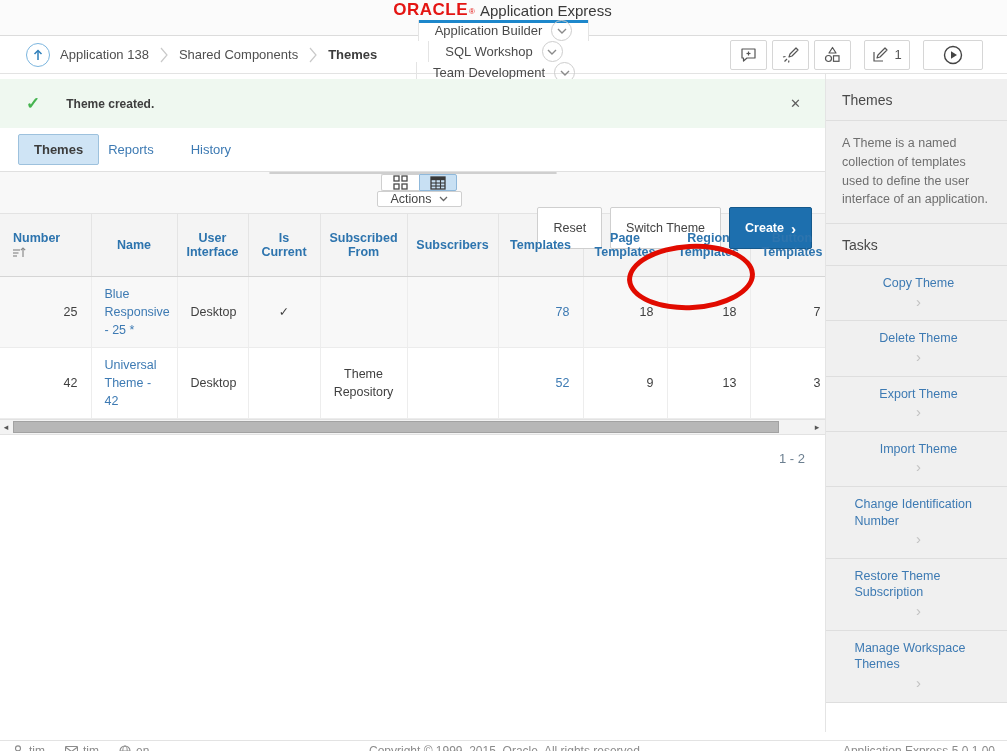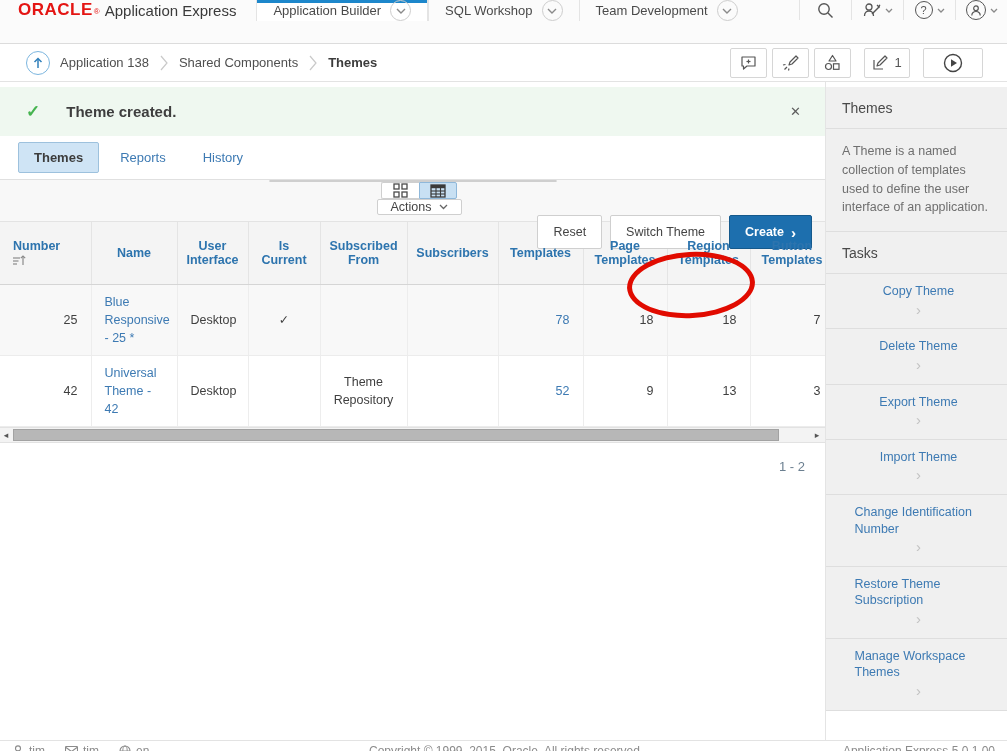--- a/index.html
+++ b/index.html
@@ -1,21 +1,21 @@
 <!DOCTYPE html>
 <html><head>
 <meta charset="utf-8">
 <style>
   * { margin:0; padding:0; box-sizing:border-box; }
   html,body { width:1007px; height:751px; overflow:hidden; background:#fff;
     font-family:"Liberation Sans", sans-serif; color:#3f3f3f; position:relative; }
 
   
-  .topbar { height:44px; background:#fbfbfb; border-bottom:1px solid #dcdcdc;
-    display:flex; align-items:flex-start; }
+  .topbar { height:36px; background:#fbfbfb; border-bottom:1px solid #dcdcdc;
+    display:flex; align-items:center;flex-direction:column; }
   .brand { display:flex; align-items:center; padding:0 20px 0 18px; }
   .brand .logo { color:#e41513; font-weight:bold; font-size:17px; letter-spacing:.5px; }
   .brand .reg { color:#e41513; font-size:8px; vertical-align:top; margin:2px 5px 0 1px; }
   .brand .product { color:#3a3a3a; font-size:15px; }
   .nav-tab { display:flex; align-items:center; gap:9px; padding:0 16px;
     border-left:1px solid #e4e4e4; font-size:13px; color:#4a4a4a; cursor:pointer; }
   .nav-tab.active { background:#fff; border-right:1px solid #e4e4e4;
     box-shadow: inset 0 3px 0 0 #1d87cb; }
   .chev-circle { width:21px; height:21px; border:1px solid #cdcdcd; border-radius:50%;
     display:flex; align-items:center; justify-content:center; color:#8a8a8a; }
@@ -45,31 +45,31 @@
 
   
   .content { display:flex; height:658px; }
   .main { width:825px; flex:none; position:relative; }
   .sidebar { width:182px; flex:none; border-left:1px solid #e4e4e4; background:#fff; }
 
   
   .banner { margin-top:5px; height:49px; background:#eff8f0; display:flex;
     align-items:center; padding:0 26px; position:relative; }
   .banner .check { color:#46b450; font-size:17px; font-weight:bold; }
-  .banner .msg { margin-left:26px; font-size:15px; font-weight:bold; color:#3e3e3e; }
+  .banner .msg { margin-left:26px; font-size:12px; font-weight:bold; color:#3e3e3e; }
   .banner .close { position:absolute; right:24px; color:#5d5d5d; font-size:13px; cursor:pointer; }
 
   
   .tabrow { height:44px; background:#fff; border-bottom:1px solid #e0e0e0;
     display:flex; align-items:center; padding-left:18px; }
   .page-tab { font-size:13px; color:#3d7ab3; cursor:pointer; }
   .page-tab.active { background:#cfe4f5; border:1px solid #9dc1dd; border-radius:2px;
     padding:7px 15px; color:#3c3c3c; font-weight:bold; }
   .page-tab + .page-tab { margin-left:37px; }
-  .page-tab.active + .page-tab { margin-left:21px; }
+  .page-tab.active + .page-tab { margin-left:9px; }
 
   
   .toolbar { height:42px; background:#f8f8f8; border-bottom:1px solid #e3e3e3;
     display:flex; align-items:center; padding:0 13px;flex-direction:column; }
   .search-group { display:flex; height:30px; border:1px solid #cfcfcf; border-radius:2px;
     background:#fff; overflow:hidden; }
   .sg-btn { width:46px; display:flex; align-items:center; justify-content:center; gap:3px;
     border-right:1px solid #dcdcdc; color:#555; cursor:pointer; background:#fff; }
   .sg-input { width:200px; border:none; outline:none; font-size:12.5px; padding:0 8px;
     font-family:"Liberation Sans", sans-serif; }
@@ -79,21 +79,21 @@
   .view-toggle { display:flex; margin-left:13px; height:30px; }
   .vt-btn { width:38px; border:1px solid #cfcfcf; background:#fff; display:flex;
     align-items:center; justify-content:center; color:#4a4a4a; cursor:pointer; }
   .vt-btn:first-child { border-radius:2px 0 0 2px; border-right:none; }
   .vt-btn:last-child { border-radius:0 2px 2px 0; }
   .vt-btn.active { background:#c8e0f3; border-color:#8fb8da; }
   .actions-btn { margin-left:13px; height:30px; padding:0 13px; border:1px solid #cfcfcf;
     background:#fff; border-radius:2px; display:flex; align-items:center; gap:7px;
     font-size:12.5px; color:#444; cursor:pointer; }
   .right-btns { margin-left:auto; display:flex; align-items:center; gap:8px; }
-  .btn { height:34px; border:1px solid #cfcfcf; background:#fff; border-radius:2px;
+  .btn { height:42px; border:1px solid #cfcfcf; background:#fff; border-radius:2px;
     font-size:12.5px; color:#444; cursor:pointer; padding:0 15px;
     font-family:"Liberation Sans", sans-serif; }
   .btn.hot { background:#1d6fae; border-color:#15598c; color:#fff; font-weight:bold;
     display:flex; align-items:center; gap:7px; }
   .btn.hot .hot-chev { font-size:15px; font-weight:bold; line-height:1; }
 
   
   .annotation { position:absolute; left:627px; top:170px; width:128px; height:66px;
     border:5px solid #e10b00; border-radius:50%; transform:rotate(-3deg);
     pointer-events:none; z-index:10; }

